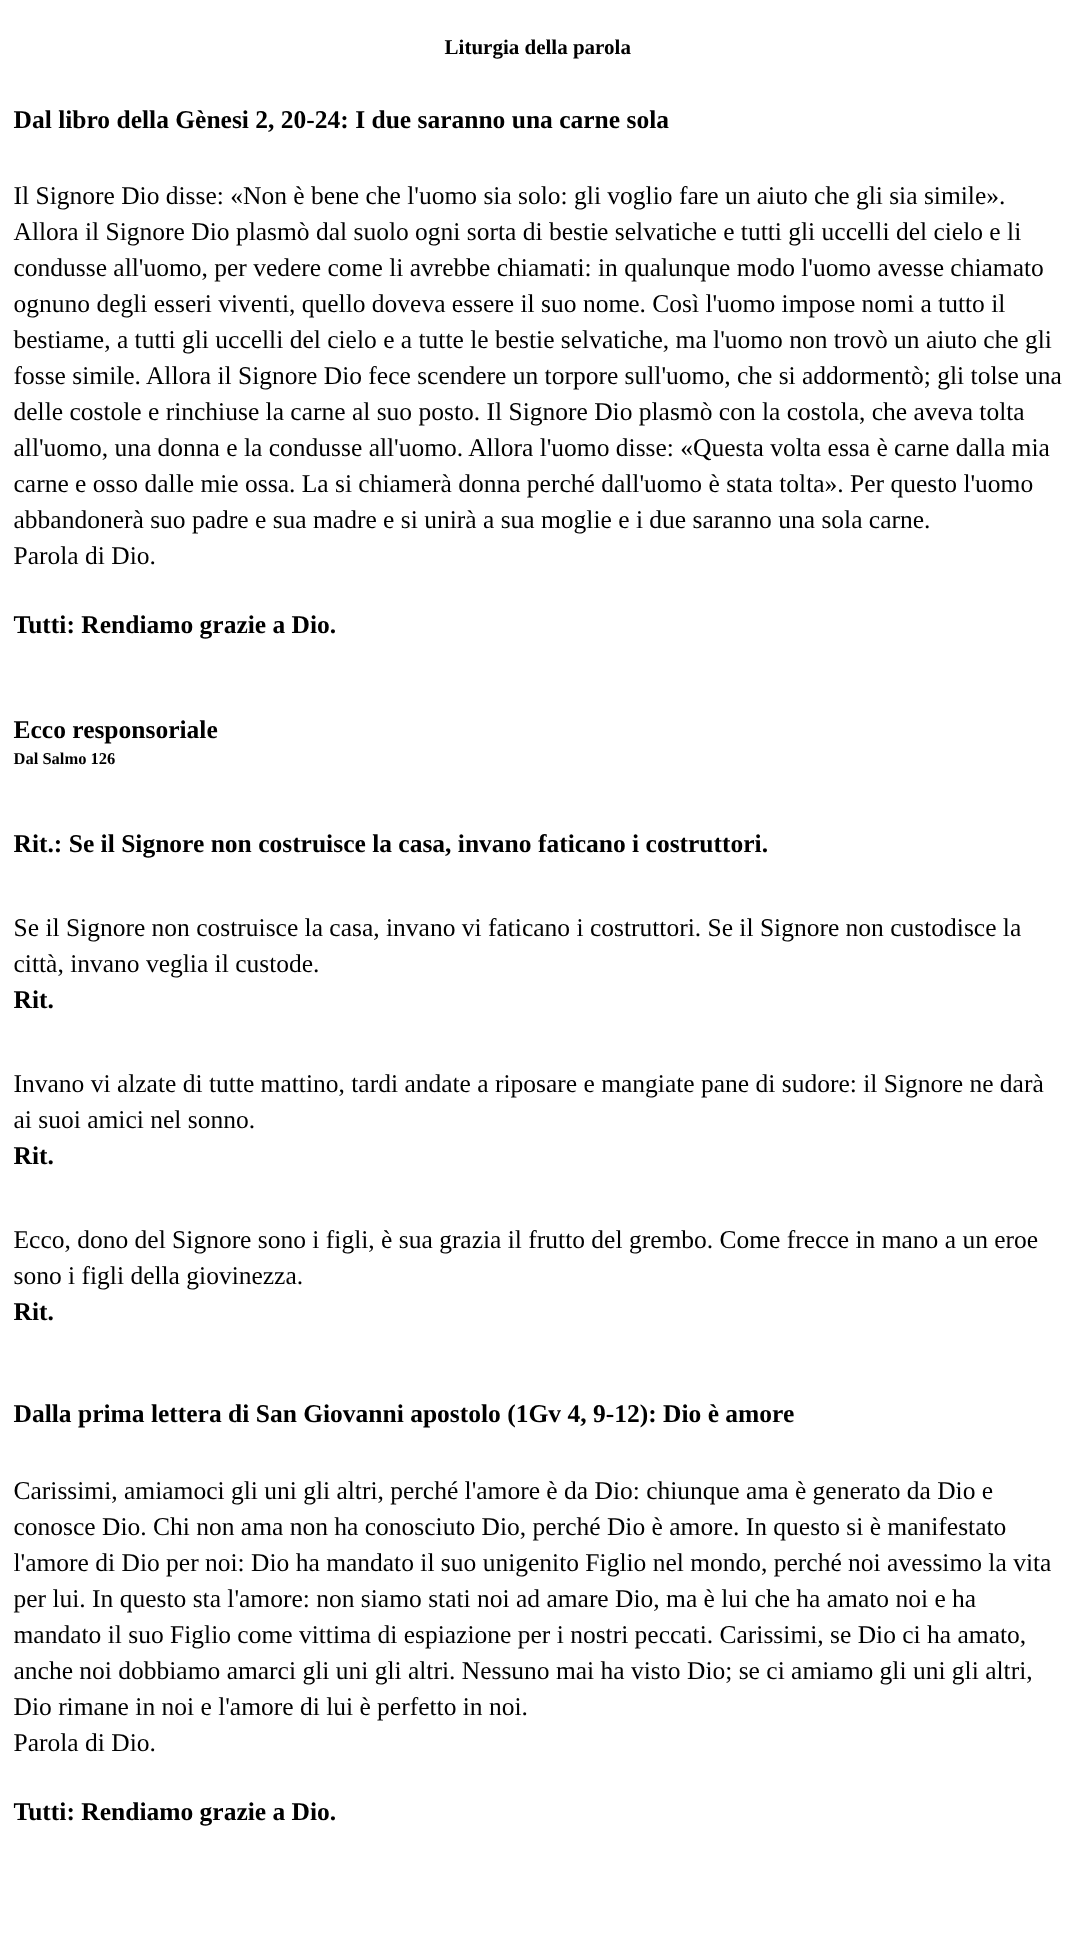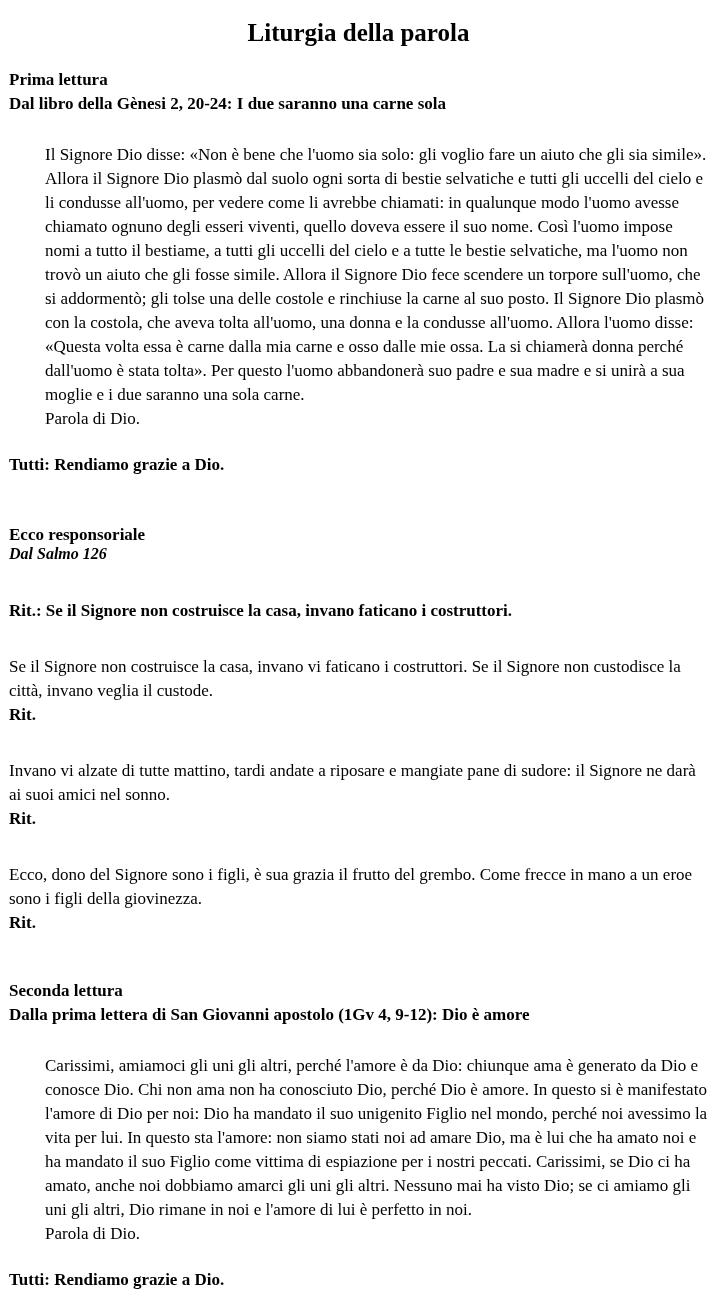--- a/index.html
+++ b/index.html
@@ -15,53 +15,51 @@
     font-size: 17px;
     line-height: 24px;
     -webkit-font-smoothing: antialiased;
   }
   .doc {
     padding: 20px 12px 40px 9px;
     box-sizing: border-box;
     width: 720px;
   }
   .doc-title {
-    font-size: 25px;
+    font-size: 14px;
     line-height: 26px;
     font-weight: bold;
     text-align: center;
     margin: 0 0 0 0;
   }
   .reading-head {
     margin-top: 22px;
     font-weight: bold;
   }
   .reading-head div {
     line-height: 24px;
   }
   .body-par {
     margin-top: 27px;
-    margin-left: 36px;
   }
   .closing-line {
     line-height: 24px;
   }
   .response-line {
     margin-top: 22px;
     font-weight: bold;
   }
   .psalm-head {
     margin-top: 46px;
     font-weight: bold;
   }
   .psalm-source {
-    font-size: 16px;
+    font-size: 11px;
     line-height: 14px;
     font-weight: bold;
-    font-style: italic;
   }
   .refrain {
     margin-top: 38px;
     font-weight: bold;
   }
   .stanza {
     margin-top: 32px;
   }
   .rit-label {
     font-weight: bold;
@@ -73,21 +71,20 @@
   }
 </style>
 </head>
 <body>
 
 <div class="doc">
 
   <h1 class="doc-title">Liturgia della parola</h1>
 
   <div class="reading-head">
-    <div>Prima lettura</div>
     <div>Dal libro della Gènesi 2, 20-24: I due saranno una carne sola</div>
   </div>
 
   <div class="body-par">
     <span>Il Signore Dio disse: «Non è bene che l'uomo sia solo: gli voglio fare un aiuto che gli sia simile». Allora il Signore Dio plasmò dal suolo ogni sorta di bestie selvatiche e tutti gli uccelli del cielo e li condusse all'uomo, per vedere come li avrebbe chiamati: in qualunque modo l'uomo avesse chiamato ognuno degli esseri viventi, quello doveva essere il suo nome. Così l'uomo impose nomi a tutto il bestiame, a tutti gli uccelli del cielo e a tutte le bestie selvatiche, ma l'uomo non trovò un aiuto che gli fosse simile. Allora il Signore Dio fece scendere un torpore sull'uomo, che si addormentò; gli tolse una delle costole e rinchiuse la carne al suo posto. Il Signore Dio plasmò con la costola, che aveva tolta all'uomo, una donna e la condusse all'uomo. Allora l'uomo disse: «Questa volta essa è carne dalla mia carne e osso dalle mie ossa. La si chiamerà donna perché dall'uomo è stata tolta». Per questo l'uomo abbandonerà suo padre e sua madre e si unirà a sua moglie e i due saranno una sola carne.</span>
     <div class="closing-line">Parola di Dio.</div>
   </div>
 
   <div class="response-line">Tutti: Rendiamo grazie a Dio.</div>
 
@@ -107,21 +104,20 @@
     <span>Invano vi alzate di tutte mattino, tardi andate a riposare e mangiate pane di sudore: il Signore ne darà ai suoi amici nel sonno.</span>
     <div class="rit-label">Rit.</div>
   </div>
 
   <div class="stanza">
     <span>Ecco, dono del Signore sono i figli, è sua grazia il frutto del grembo. Come frecce in mano a un eroe sono i figli della giovinezza.</span>
     <div class="rit-label">Rit.</div>
   </div>
 
   <div class="section-head">
-    <div>Seconda lettura</div>
     <div>Dalla prima lettera di San Giovanni apostolo (1Gv 4, 9-12): Dio è amore</div>
   </div>
 
   <div class="body-par">
     <span>Carissimi, amiamoci gli uni gli altri, perché l'amore è da Dio: chiunque ama è generato da Dio e conosce Dio. Chi non ama non ha conosciuto Dio, perché Dio è amore. In questo si è manifestato l'amore di Dio per noi: Dio ha mandato il suo unigenito Figlio nel mondo, perché noi avessimo la vita per lui. In questo sta l'amore: non siamo stati noi ad amare Dio, ma è lui che ha amato noi e ha mandato il suo Figlio come vittima di espiazione per i nostri peccati. Carissimi, se Dio ci ha amato, anche noi dobbiamo amarci gli uni gli altri. Nessuno mai ha visto Dio; se ci amiamo gli uni gli altri, Dio rimane in noi e l'amore di lui è perfetto in noi.</span>
     <div class="closing-line">Parola di Dio.</div>
   </div>
 
   <div class="response-line">Tutti: Rendiamo grazie a Dio.</div>
 

